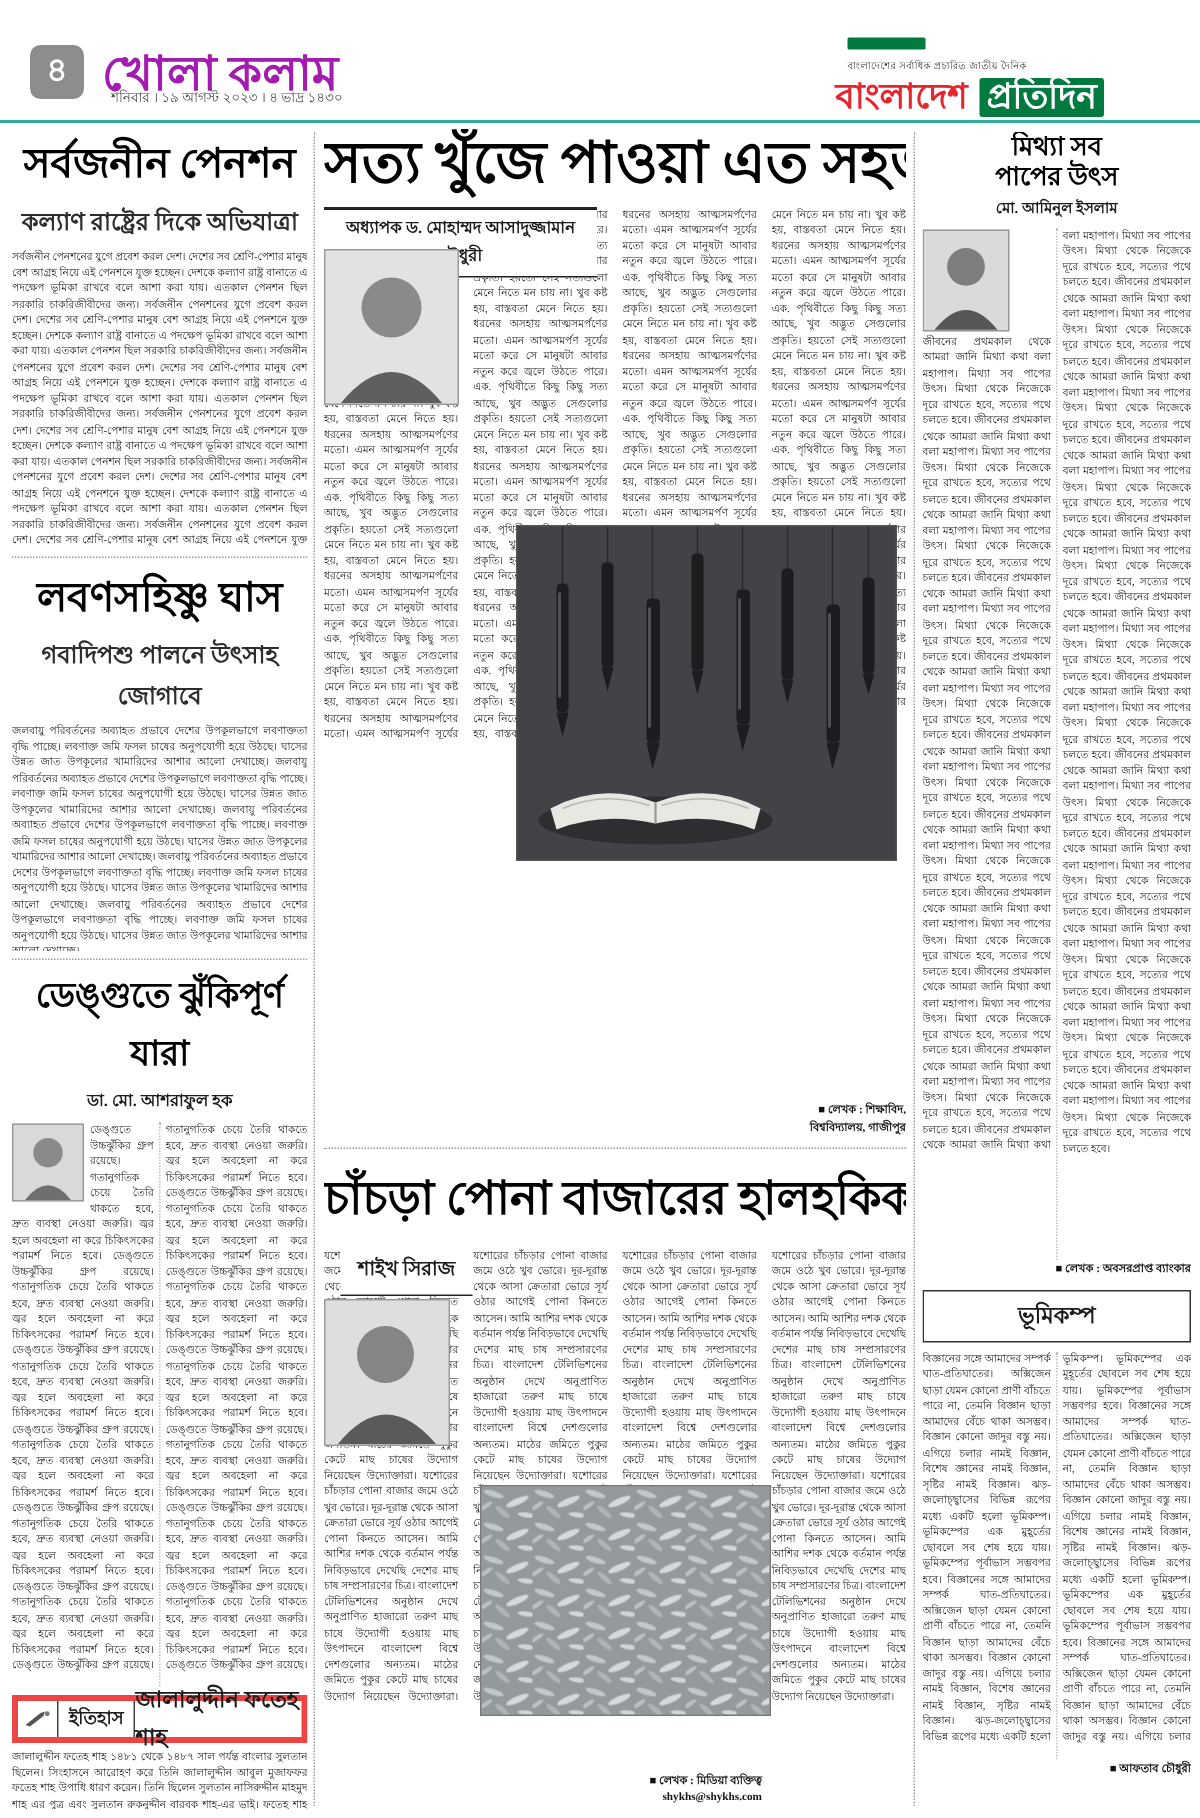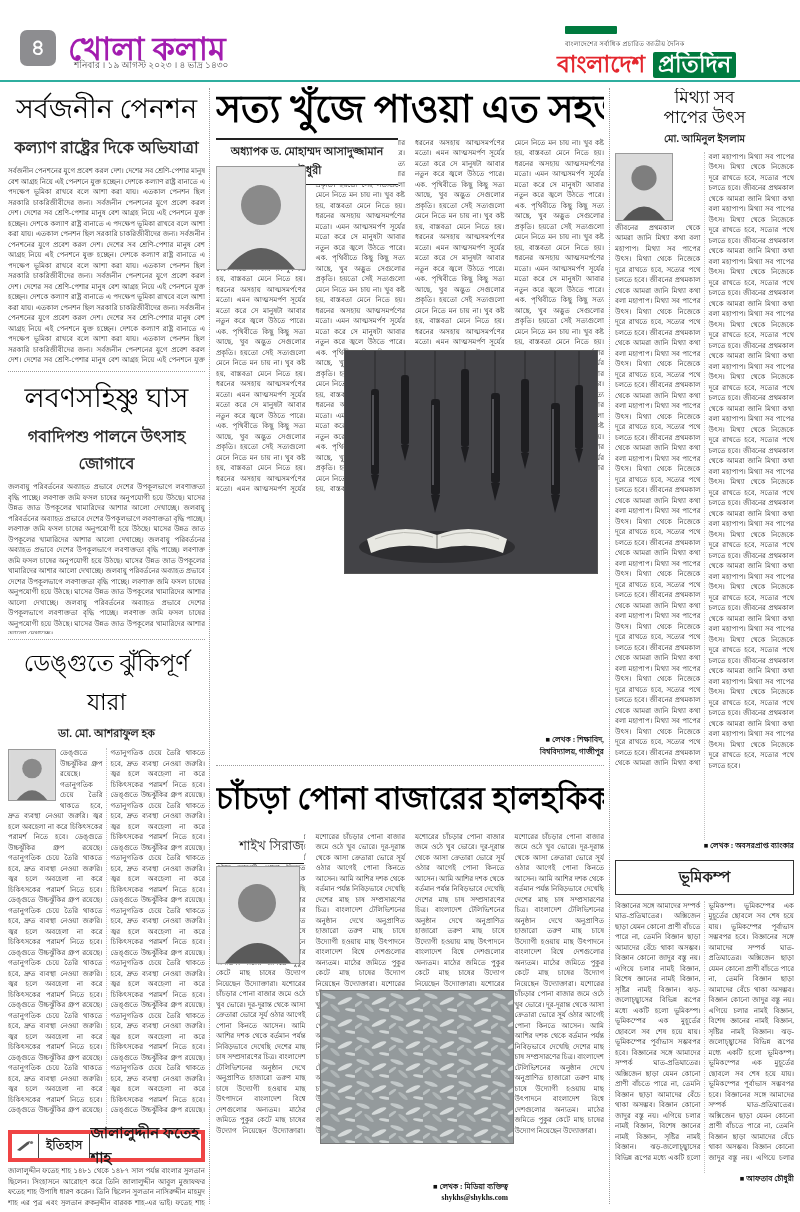--- a/index.html
+++ b/index.html
@@ -20,21 +20,21 @@
   .logo .green{background:#007a3e;color:#fff;padding:0 5px 1px 5px;border-radius:2px;margin-left:2px;}
   .teal-rule{position:absolute;left:0;top:80px;width:800px;height:2px;background:#2fae9f;}
   
   .divider-v{position:absolute;top:88px;bottom:8px;width:0;border-left:1px dotted #9a9a9a;}
   .dv1{left:209px;}  .dv2{left:609px;}
   .col-left{position:absolute;left:8px;top:88px;width:197px;height:1118px;overflow:hidden;}
   .col-center{position:absolute;left:216px;top:86px;width:388px;height:1122px;overflow:hidden;}
   .col-right{position:absolute;left:615px;top:88px;width:179px;height:1116px;overflow:hidden;}
   
   .hr-dot{border:none;border-top:1px dotted #9a9a9a;margin:5px 0;}
-  .head-c{text-align:center;font-weight:normal;color:#000;}
+  .head-c{text-align:center;font-weight:bold;color:#000;}
   .sub-c{text-align:center;font-size:16px;font-weight:bold;color:#2d2d2d;margin:2px 0 4px 0;}
   .body-sm{font-size:7px;line-height:1.5;text-align:justify;color:#222;overflow:hidden;}
   .two-col{column-count:2;column-gap:8px;column-rule:1px dotted #c0c0c0;}
   .credit{font-size:7.5px;font-weight:bold;text-align:right;color:#111;}
   .photo{background:#dcdcdc;border:1px solid #9a9a9a;overflow:hidden;}
   .photo svg{display:block;width:100%;height:100%;}
   
   .pension-head{font-size:27px;}
   .grass-head{font-size:27px;}
   .dengue-head{font-size:23px;}
@@ -52,22 +52,22 @@
   .main-byline{position:absolute;left:0;top:0;width:182px;background:#fff;border-top:2px solid #222;
                border-bottom:1px solid #222;font-size:11px;font-weight:bold;text-align:center;padding:3px 0;}
   .main-photo{position:absolute;left:0;top:28px;width:88px;height:102px;}
   .illus{position:absolute;left:128px;top:212px;width:252px;height:222px;border:1px solid #555;background:#47474b;}
   .illus svg{display:block;width:100%;height:100%;}
   .main-credit{position:absolute;right:0;bottom:2px;background:#fff;padding-left:6px;}
   
   .fish-headline{font-size:31px;font-weight:bold;color:#000;margin-top:8px;white-space:nowrap;}
   .fish-art{position:relative;height:398px;margin-top:6px;overflow:hidden;}
   .fish-body{column-count:4;column-gap:10px;height:100%;font-size:7px;line-height:1.5;text-align:justify;color:#222;}
-  .fish-byline{position:absolute;left:0;top:0;width:88px;background:#fff;text-align:right;
-               font-size:13px;font-weight:normal;border-bottom:1.5px solid #222;padding:4px 0 6px 0;}
+  .fish-byline{position:absolute;left:11px;top:0;width:88px;background:#fff;text-align:center;
+               font-size:13px;font-weight:bold;border-bottom:1.5px solid #222;padding:4px 0 6px 0;}
   .fish-photo-author{position:absolute;left:0;top:34px;width:82px;height:96px;}
   .fish-img{position:absolute;left:104px;top:158px;width:192px;height:152px;border:1px solid #777;background:#a3a7a9;}
   .fish-img svg{display:block;width:100%;height:100%;}
   .fish-credit{position:absolute;left:188px;bottom:26px;width:104px;background:#fff;padding:2px 0;}
   
   .lies-head{font-size:17px;line-height:1.2;}
   .lies-byline{text-align:center;font-size:10px;font-weight:bold;margin:2px 0 4px 0;}
   .lies-photo{width:56px;height:66px;float:left;margin:1px 5px 2px 0;}
   .lies-body{height:688px;}
   .quake-box{border:1.5px solid #333;text-align:center;font-size:15px;font-weight:bold;

